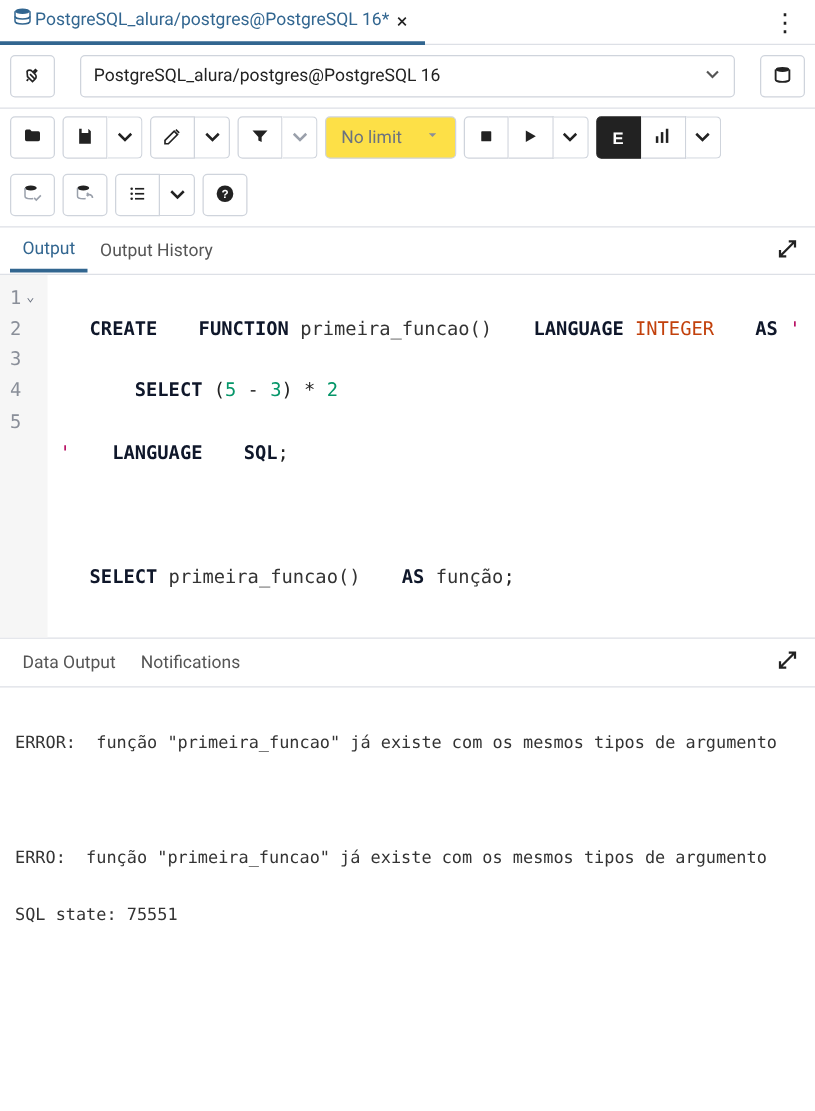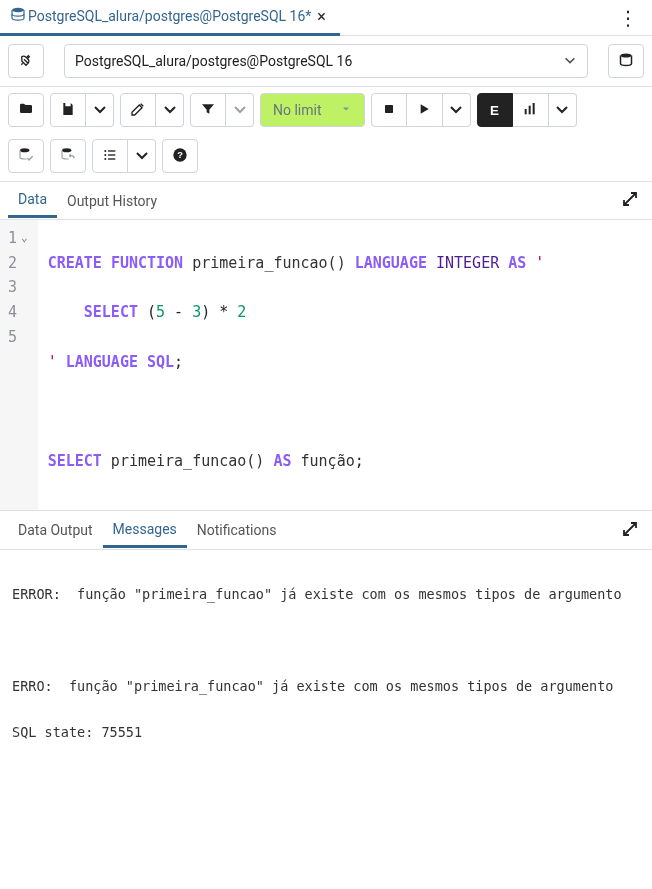--- a/index.html
+++ b/index.html
@@ -19,39 +19,39 @@
 .conn-select .chev { color: #666; }
 
 
 .toolbar { display: flex; align-items: center; gap: 6px; padding: 6px 8px; flex-wrap: wrap; }
 .toolbar .group { display: flex; align-items: center; gap: 0; }
 .toolbar .group .btn { border-radius: 0; }
 .toolbar .group .btn:first-child { border-top-left-radius: 4px; border-bottom-left-radius: 4px; }
 .toolbar .group .btn:last-child { border-top-right-radius: 4px; border-bottom-right-radius: 4px; }
 .toolbar .group .btn + .btn { border-left: none; }
 .btn.small { min-width: 28px; }
-.limit-select { display: flex; align-items: center; gap: 18px; height: 34px; border: 1px solid #cfd4dc; border-radius: 4px; padding: 0 12px; color: #6b7280; background: #bef264; cursor: pointer; }
+.limit-select { display: flex; align-items: center; gap: 18px; height: 34px; border: 1px solid #cfd4dc; border-radius: 4px; padding: 0 12px; color: #6b7280; background: #fde047; cursor: pointer; }
 .btn.dark { background: #222; color: #fff; border-color: #222; }
 .toolbar2 { border-bottom: 1px solid #dde0e6; padding-bottom: 8px; }
 
 
 .qtabs { display: flex; align-items: center; border-bottom: 1px solid #dde0e6; padding: 0 8px; height: 38px; }
 .qtab { padding: 8px 10px; color: #555; cursor: pointer; }
 .qtab.active { color: #326690; border-bottom: 3px solid #326690; }
 .expand { margin-left: auto; padding: 6px; cursor: pointer; }
 
 
 .editor { display: flex; font-family: "Consolas", "Menlo", monospace; font-size: 15px; line-height: 1.65; background: #fff; height: 290px; }
 .gutter { background: #f6f6f6; color: #8a8f99; text-align: right; padding: 6px 4px 6px 8px; user-select: none; }
 .gutter .ln { display: flex; align-items: center; justify-content: flex-end; gap: 4px; padding-right: 6px; height: 24.7px; }
 .gutter .fold { color: #6b7280; font-size: 11px; }
 .code { padding: 6px 10px; white-space: pre; }
-.kw { color: #8b5cf6; font-weight: bold; }
+.kw { color: #0f172a; font-weight: bold; margin-left: 24px; }
 .fn { color: #333; }
-.ty { color: #4c1d95; margin-top: 36px; }
+.ty { color: #c2410c; margin-top: 36px; }
 .str { color: #b30059; }
 .num { color: #059669; }
 .op { color: #222; }
 
 
 .otabs { display: flex; align-items: center; border-top: 1px solid #dde0e6; border-bottom: 1px solid #dde0e6; padding: 17px 8px; height: 40px; }
 .otab { padding: 8px 10px; color: #555; cursor: pointer; }
 .otab.active { color: #326690; border-bottom: 3px solid #326690; }
 
 
@@ -221,21 +221,21 @@
   </div>
   <button class="btn">
     <span><svg viewBox="0 0 24 24">
           <circle cx="12" cy="12" r="10" fill="#222"></circle>
           <text x="12" y="17" text-anchor="middle" font-size="14" fill="#fff" font-weight="bold">?</text>
         </svg></span>
   </button>
 </div>
 
 <div class="qtabs">
-  <div class="qtab active">Data</div>
+  <div class="qtab active">Output</div>
   <div class="qtab">Output History</div>
   <div class="expand">
     <span><svg viewBox="0 0 16 16" width="16" height="16">
           <path d="M2 14L14 2M9 2h5v5M7 14H2V9" fill="none" stroke="#222" stroke-width="1.8"></path>
         </svg></span>
   </div>
 </div>
 
 <div class="editor">
   <div class="gutter">
@@ -264,21 +264,20 @@
 <div><span class="kw">CREATE</span> <span class="kw">FUNCTION</span><span class="fn"> primeira_funcao() </span><span class="kw">LANGUAGE</span> <span class="ty">INTEGER</span> <span class="kw">AS</span><span class="str"> '</span></div>
 <div><span>    </span><span class="kw">SELECT</span><span class="op"> (</span><span class="num">5</span><span class="op"> - </span><span class="num">3</span><span class="op">) * </span><span class="num">2</span></div>
 <div><span class="str">'</span><span class="kw"> LANGUAGE</span><span class="kw"> SQL</span><span class="op">;</span></div>
 <div>&nbsp;</div>
 <div><span class="kw">SELECT</span><span class="fn"> primeira_funcao() </span><span class="kw">AS</span><span class="fn"> função</span><span class="op">;</span></div>
   </div>
 </div>
 
 <div class="otabs">
   <div class="otab">Data Output</div>
-  <div class="otab active">Messages</div>
   <div class="otab">Notifications</div>
   <div class="expand">
     <span><svg viewBox="0 0 16 16" width="16" height="16">
           <path d="M2 14L14 2M9 2h5v5M7 14H2V9" fill="none" stroke="#222" stroke-width="1.8"></path>
         </svg></span>
   </div>
 </div>
 
 <div class="messages">
 <div>ERROR:  função "primeira_funcao" já existe com os mesmos tipos de argumento</div>

